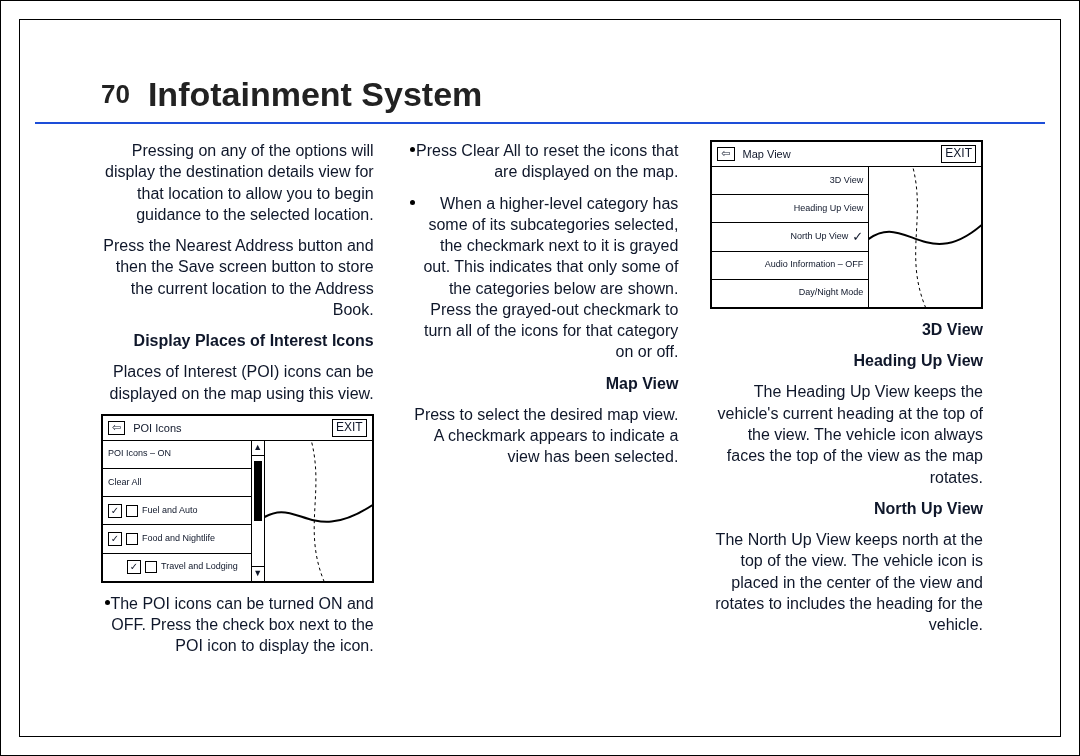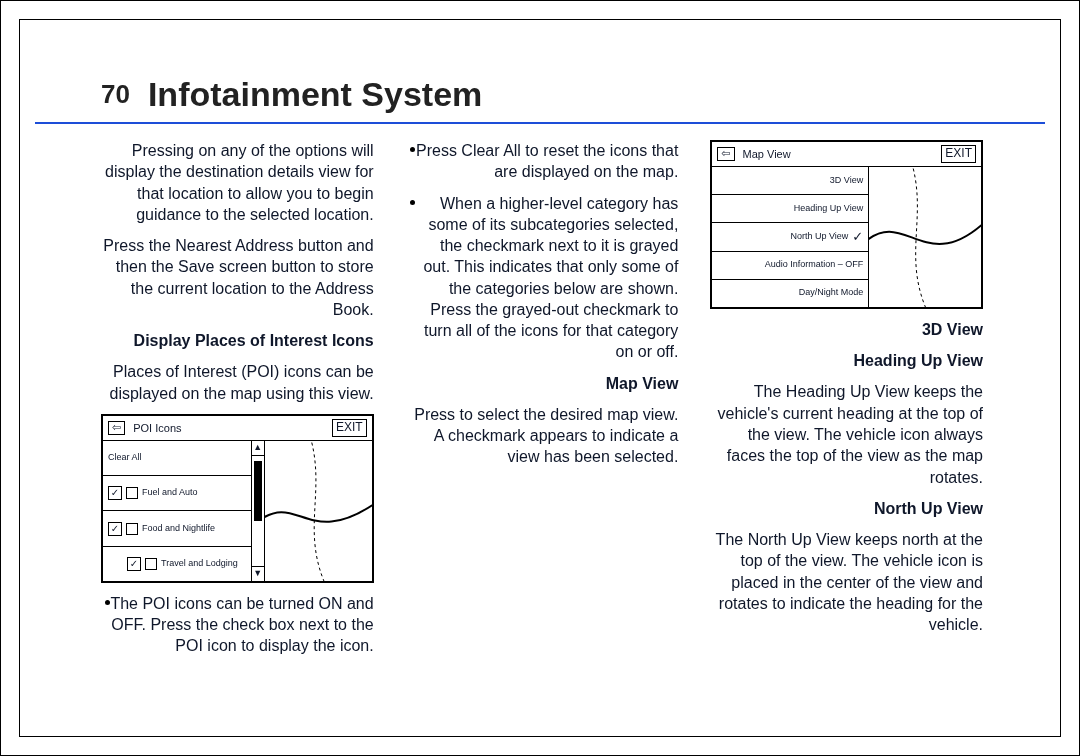--- a/index.html
+++ b/index.html
@@ -158,20 +158,23 @@
       <div class="screenshot">
         <div class="ss-titlebar">
           <span class="ss-title-left">
             <span class="ss-back">⇦</span>
             <span>POI Icons</span>
           </span>
           <span class="ss-exit">EXIT</span>
         </div>
         <div class="ss-body">
           <div class="ss-list">
+            <div class="ss-row">
+              <span>POI Icons – ON</span>
+            </div>
             <div class="ss-row">
               <span>Clear All</span>
             </div>
             <div class="ss-row">
               <span class="ss-chk">✓</span>
               <span class="ss-chk small"></span>
               <span>Fuel and Auto</span>
             </div>
             <div class="ss-row">
               <span class="ss-chk">✓</span>
@@ -256,17 +259,17 @@
               <path d="M35,-10 C55,50 25,90 55,150" stroke="#000" stroke-width="1" stroke-dasharray="3,3" fill="none"></path>
             </svg>
           </div>
         </div>
       </div>
 
       <p class="subhead">3D View</p>
       <p class="subhead">Heading Up View</p>
       <p>The Heading Up View keeps the vehicle's current heading at the top of the view. The vehicle icon always faces the top of the view as the map rotates.</p>
       <p class="subhead">North Up View</p>
-      <p>The North Up View keeps north at the top of the view. The vehicle icon is placed in the center of the view and rotates to indicate the heading for the vehicle.</p>
+      <p>The North Up View keeps north at the top of the view. The vehicle icon is placed in the center of the view and rotates to includes the heading for the vehicle.</p>
     </div>
 
   </div>
 </div>
 
 </body></html>

